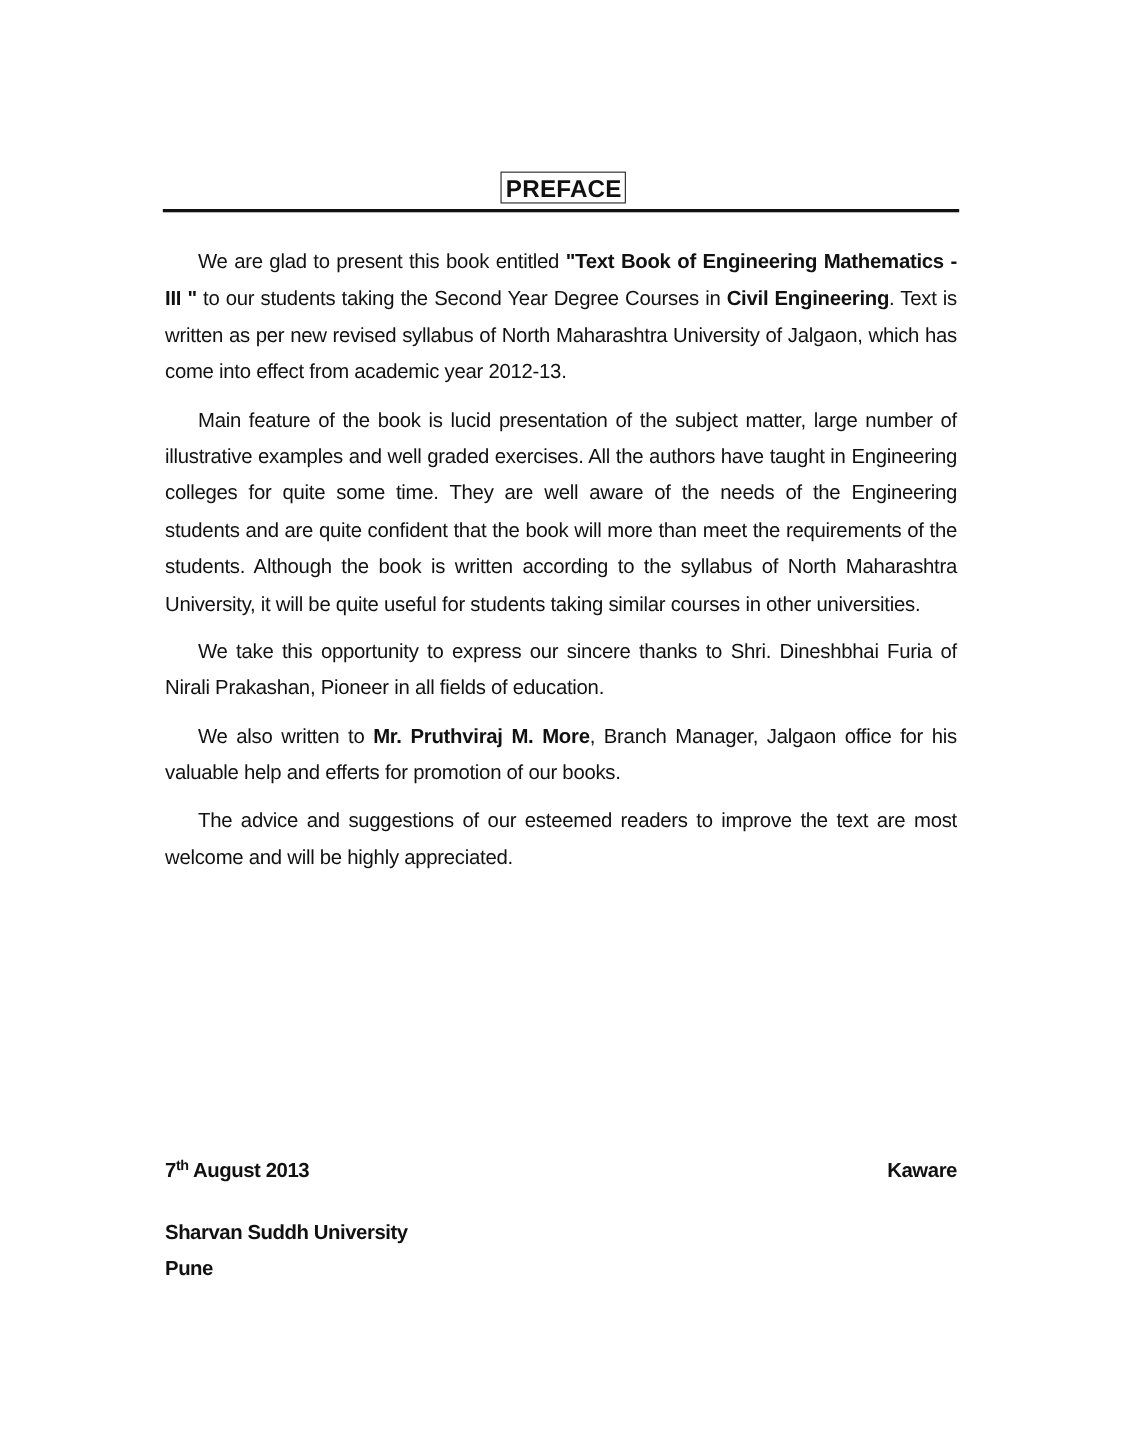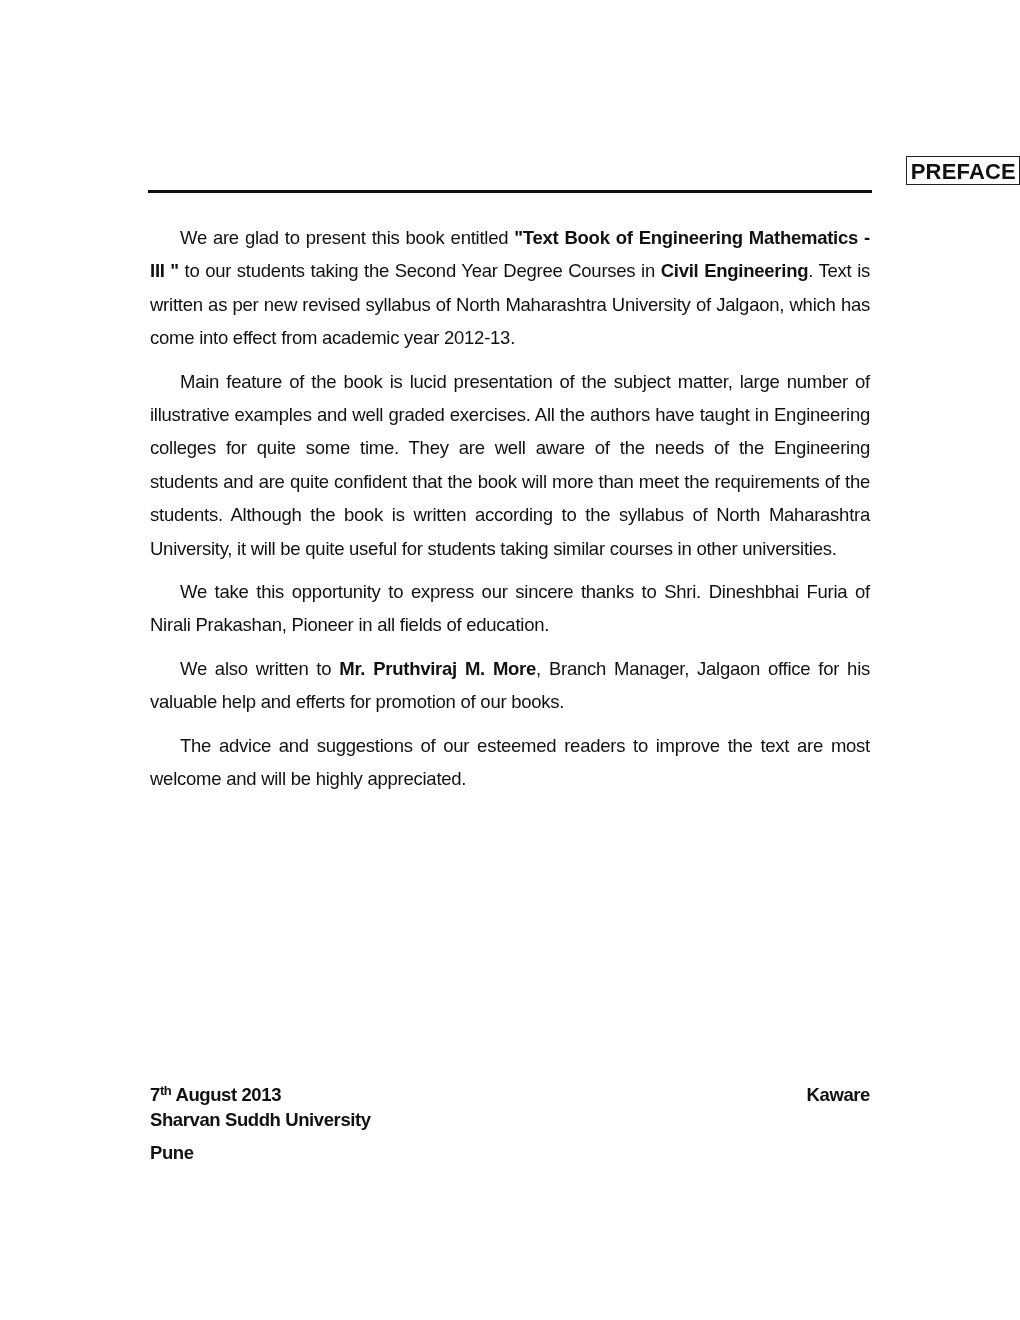--- a/index.html
+++ b/index.html
@@ -13,21 +13,21 @@
       position: relative;
       overflow: hidden;
       color: #111111;
       font-family: "Liberation Sans", "DejaVu Sans", sans-serif;
     }
     .title-wrap {
       position: absolute;
       left: 0;
       top: 156px;
       width: 1020px;
-      text-align: right;
+      text-align: center;
     }
     .title-box {
       display: inline-block;
       border: 1.5px solid #222;
       padding: 1px 3px 0 4px;
       height: 26px;
       line-height: 27px;
       font-family: "Liberation Sans", sans-serif;
       font-weight: bold;
       font-size: 22px;
@@ -99,18 +99,18 @@
     <span>We take this opportunity to express our sincere thanks to Shri. Dineshbhai Furia of Nirali Prakashan, Pioneer in all fields of education.</span>
   </p>
   <p>
     <span>We also written to </span><b>Mr. Pruthviraj M. More</b><span>, Branch Manager, Jalgaon office for his valuable help and efferts for promotion of our books.</span>
   </p>
   <p>
     <span>The advice and suggestions of our esteemed readers to improve the text are most welcome and will be highly appreciated.</span>
   </p>
 </div>
 
-<div class="sign" style="top:1084px;">
+<div class="sign" style="top:1053px;">
   <span><span>7</span><sup>th</sup><span> August 2013</span></span>
   <span class="right">Kaware</span>
 </div>
 <div class="sign" style="top:1109px;">Sharvan Suddh University</div>
 <div class="sign" style="top:1142px;">Pune</div>
 
 </body></html>

